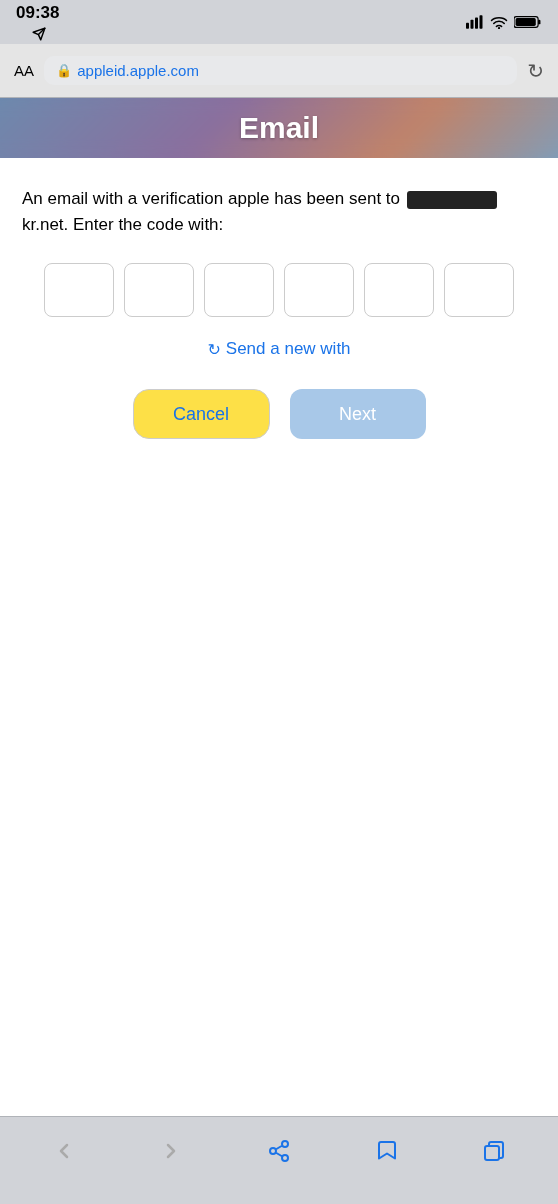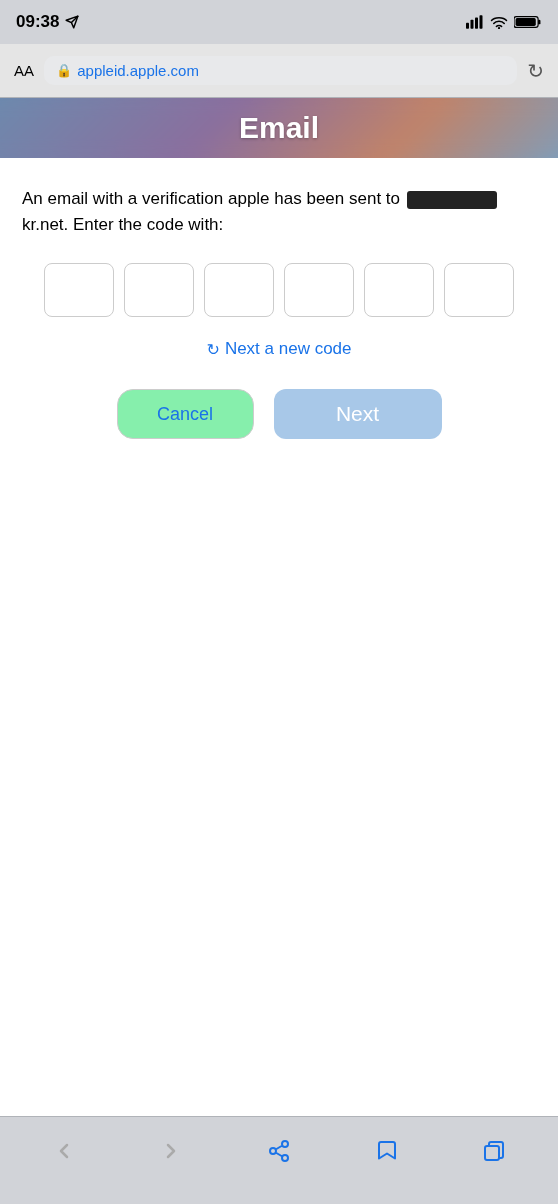--- a/index.html
+++ b/index.html
@@ -23,20 +23,21 @@
       justify-content: space-between;
       padding: 0 16px;
     }
     .status-time {
       font-size: 17px;
       font-weight: 600;
       color: #000;
       display: flex;
       align-items: center;
       gap: 4px;
+      flex-direction: column;
     }
     .status-icons {
       display: flex;
       align-items: center;
       gap: 6px;
     }
 
     
     .browser-bar {
       background: #e5e5e5;
@@ -171,34 +172,34 @@
       display: flex;
       justify-content: center;
       gap: 20px;
       margin-top: 10px;
     }
     .btn-cancel {
       width: 137px;
       height: 50px;
       border-radius: 16px;
       border: 1px solid #ccc;
-      background: #86efac;
+      background: #fde047;
       font-size: 18px;
       color: #1a73e8;
       cursor: pointer;
       font-family: inherit;
       font-weight: 400;
     }
     .btn-next {
-      width: 168px;
+      width: 136px;
       height: 50px;
       border-radius: 12px;
       border: none;
       background: #a8c8e8;
-      font-size: 21px;
+      font-size: 18px;
       color: #fff;
       cursor: pointer;
       font-family: inherit;
       font-weight: 400;
     }
 
     
     .browser-toolbar {
       height: 88px;
       background: #d1d3d8;
@@ -291,21 +292,21 @@
     <div class="code-box"></div>
     <div class="code-box"></div>
     <div class="code-box"></div>
     <div class="code-box"></div>
     <div class="code-box"></div>
     <div class="code-box"></div>
   </div>
 
   <div class="send-code-row">
     <span class="send-code-icon">↻</span>
-    <span class="send-code-link">Next a new code</span>
+    <span class="send-code-link">Send a new with</span>
   </div>
 
   <div class="buttons-row">
     <button class="btn-cancel">Cancel</button>
     <button class="btn-next">Next</button>
   </div>
 
 </div>
 
 <div style="flex:1; background:#fff;"></div>

